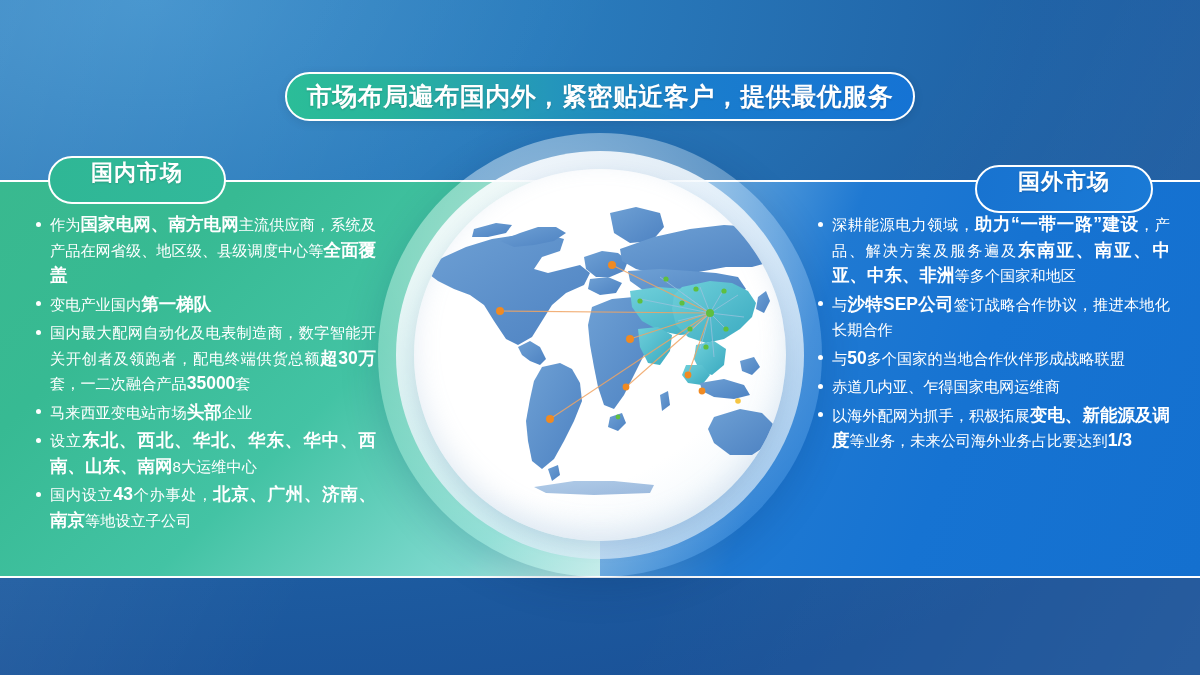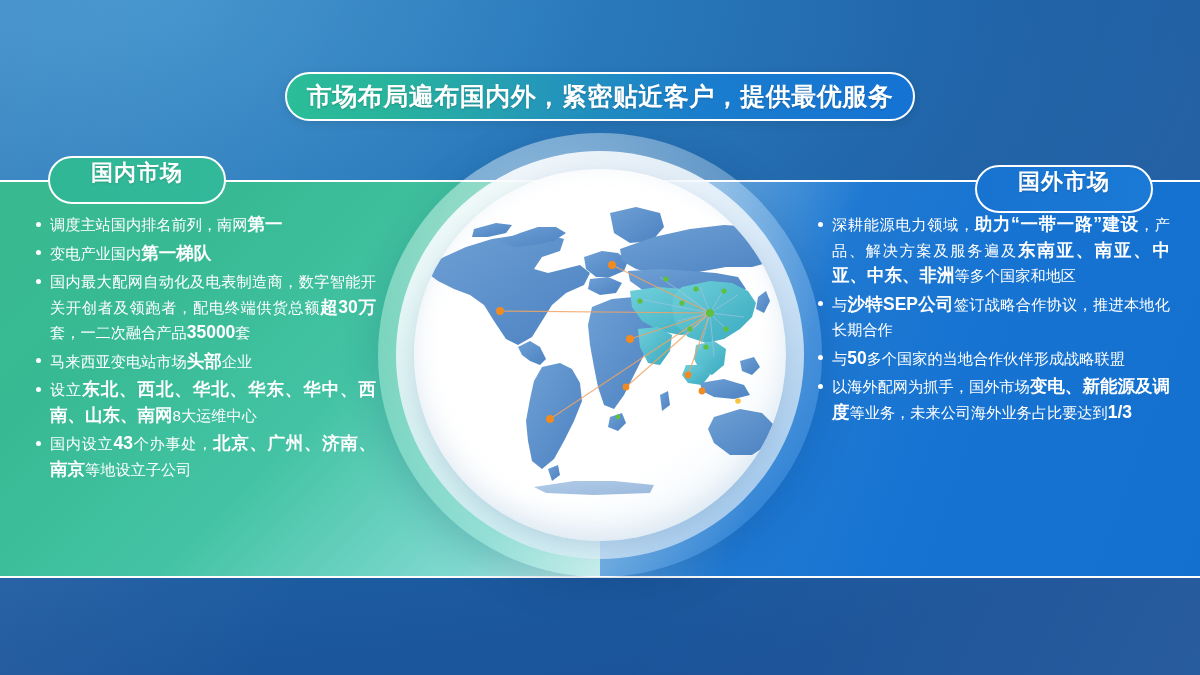--- a/index.html
+++ b/index.html
@@ -251,26 +251,27 @@
   </div>
 
   <div class="head-pill head-left">
     <span class="t">国内市场</span>
   </div>
   <div class="head-pill head-right">
     <span class="t">国外市场</span>
   </div>
 
   <div class="list list-left">
-      <p class="bullet"><span>调度主站国内排名前列，南网</span><b>第一</b></p>
+      <p class="bullet"><span>作为</span><b>国家电网、南方电网</b><span>主流供应商，系统及产品在网省级、地区级、县级调度中心等</span><b>全面覆盖</b></p>
       <p class="bullet"><span>变电产业国内</span><b>第一梯队</b></p>
       <p class="bullet"><span>国内最大配网自动化及电表制造商，数字智能开关开创者及领跑者，配电终端供货总额</span><b>超30万</b><span>套，一二次融合产品</span><b>35000</b><span>套</span></p>
       <p class="bullet"><span>马来西亚变电站市场</span><b>头部</b><span>企业</span></p>
       <p class="bullet"><span>设立</span><b>东北、西北、华北、华东、华中、西南、山东、南网</b><span>8大运维中心</span></p>
       <p class="bullet"><span>国内设立</span><b>43</b><span>个办事处，</span><b>北京、广州、济南、南京</b><span>等地设立子公司</span></p>
     </div>
   <div class="list list-right">
       <p class="bullet"><span>深耕能源电力领域，</span><b>助力“一带一路”建设</b><span>，产品、解决方案及服务遍及</span><b>东南亚、南亚、中亚、中东、非洲</b><span>等多个国家和地区</span></p>
       <p class="bullet"><span>与</span><b>沙特SEP公司</b><span>签订战略合作协议，推进本地化长期合作</span></p>
       <p class="bullet"><span>与</span><b>50</b><span>多个国家的当地合作伙伴形成战略联盟</span></p>
-      <p class="bullet"><span>以海外配网为抓手，国外市场</span><b>变电、新能源及调度</b><span>等业务，未来公司海外业务占比要达到</span><b>1/3</b></p>
+      <p class="bullet"><span>赤道几内亚、乍得国家电网运维商</span></p>
+      <p class="bullet"><span>以海外配网为抓手，积极拓展</span><b>变电、新能源及调度</b><span>等业务，未来公司海外业务占比要达到</span><b>1/3</b></p>
     </div>
 </div>
 
 </body></html>

